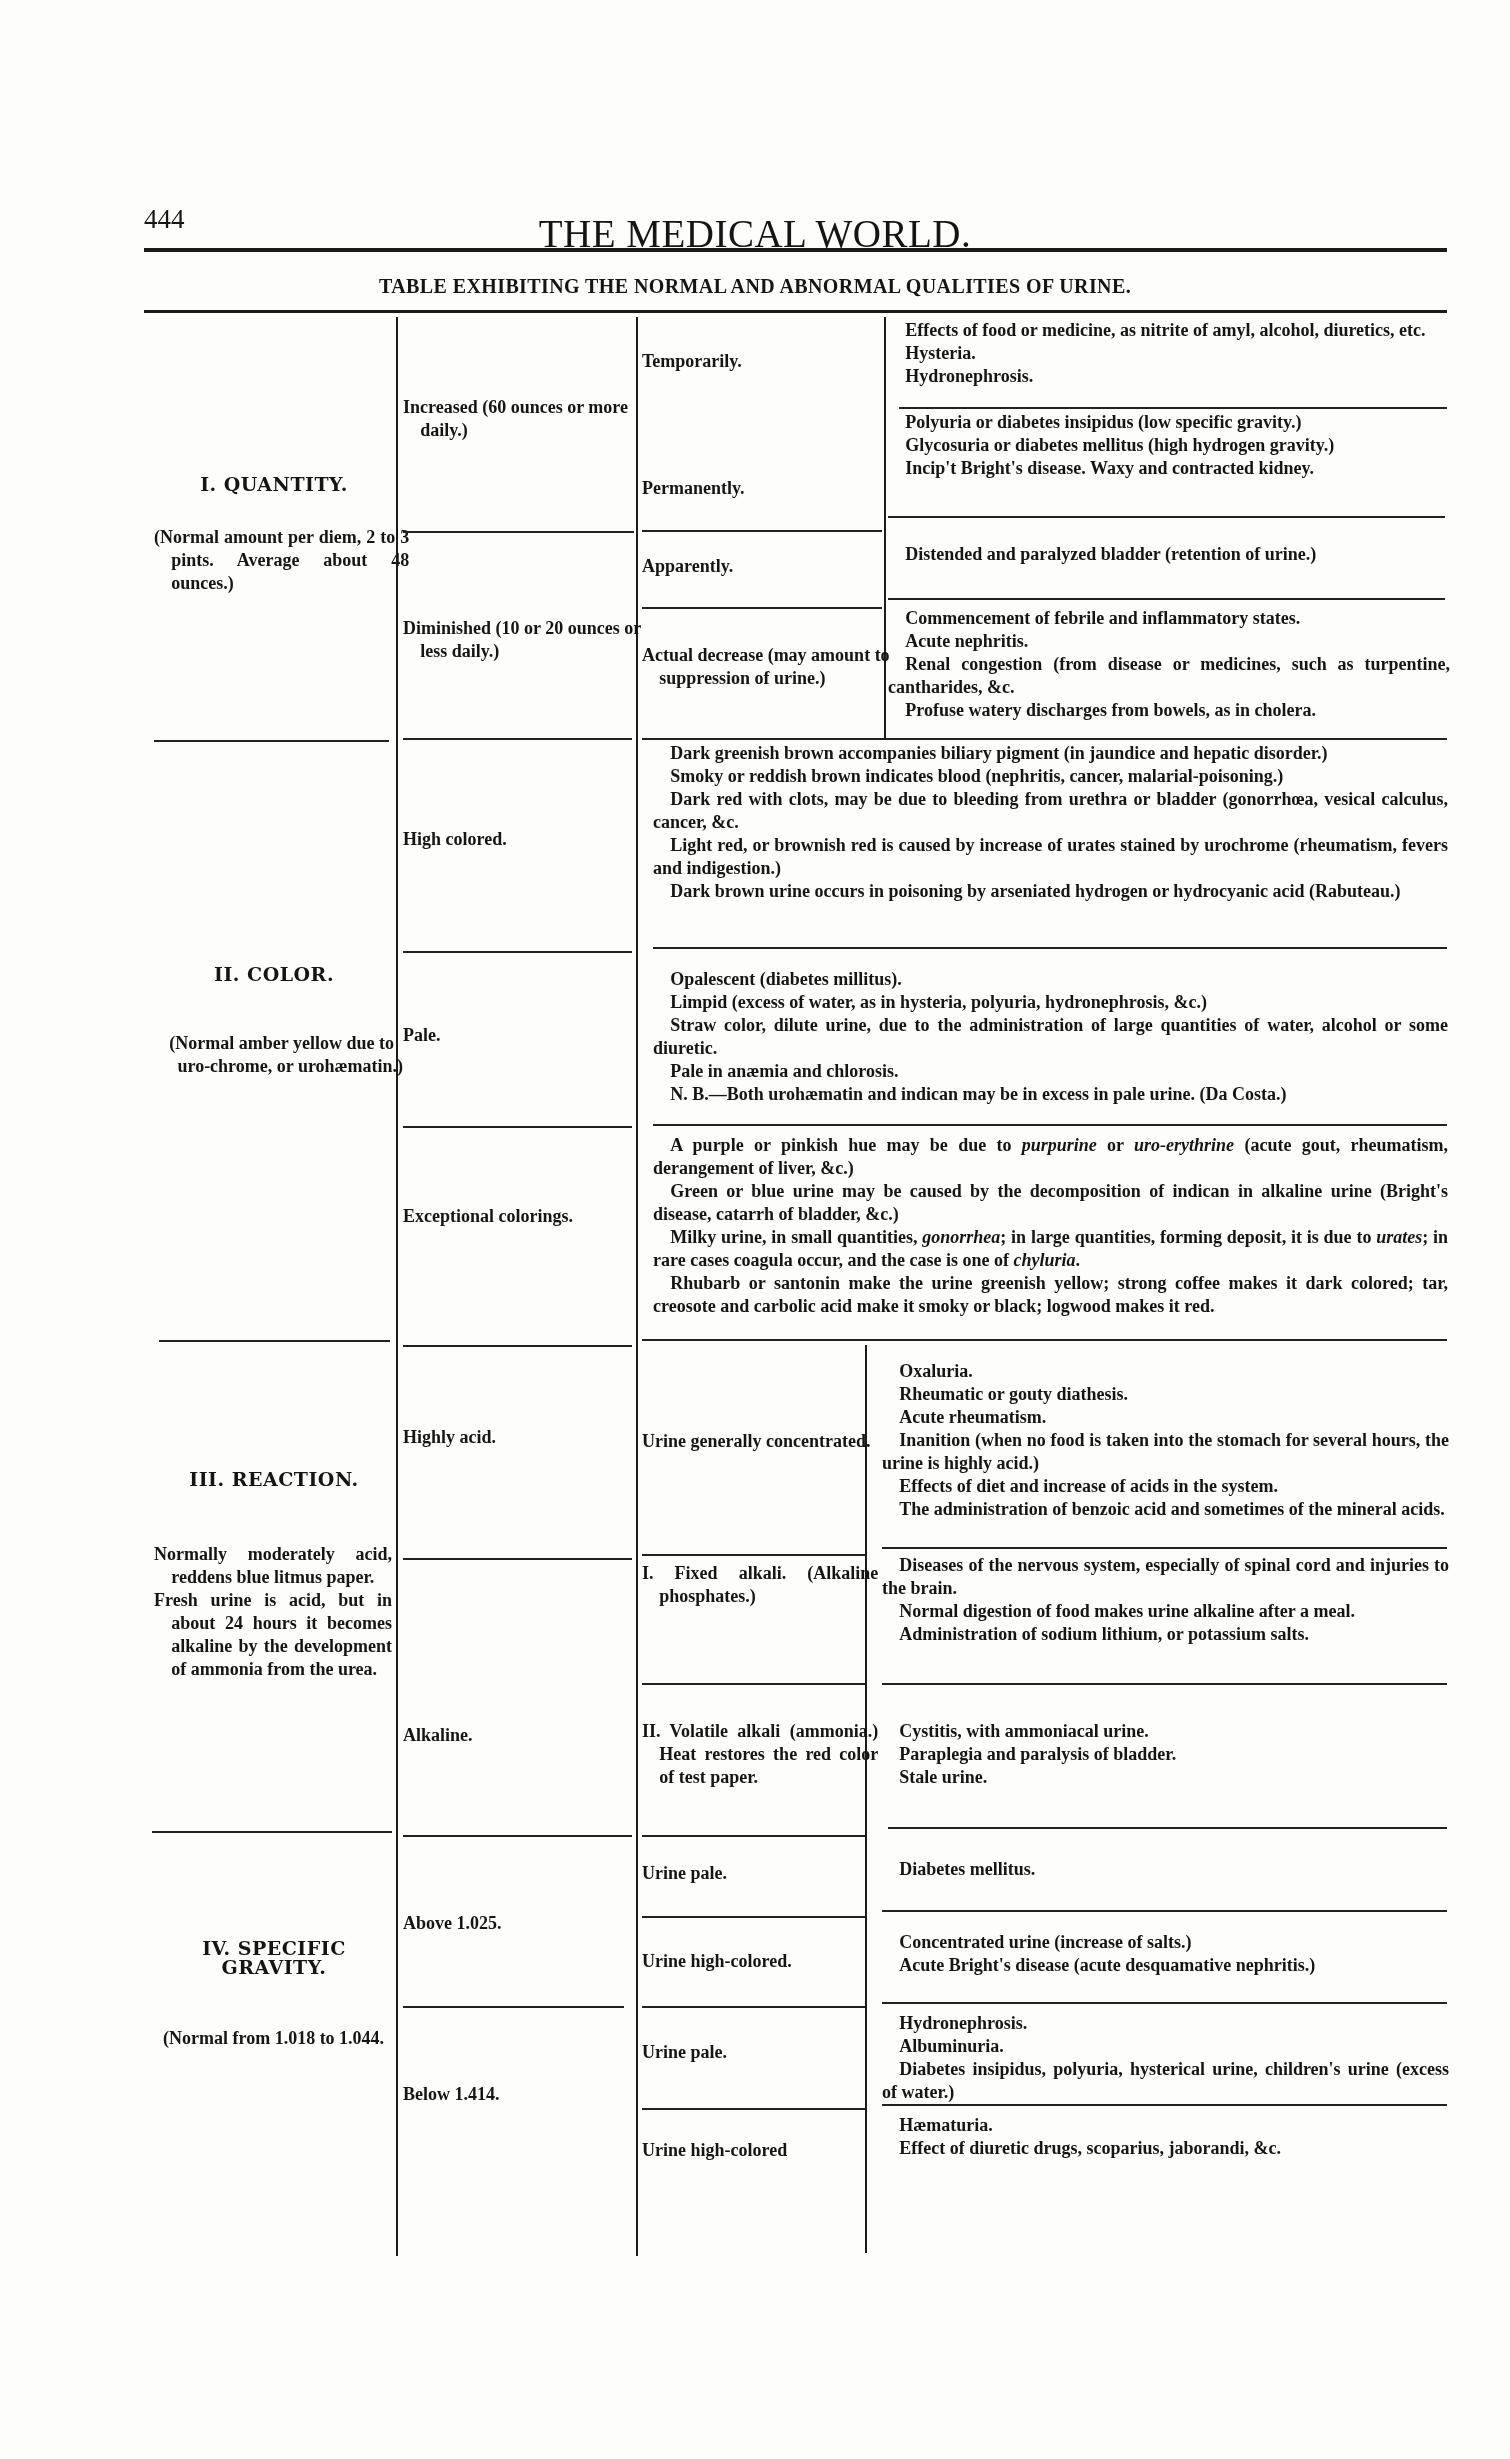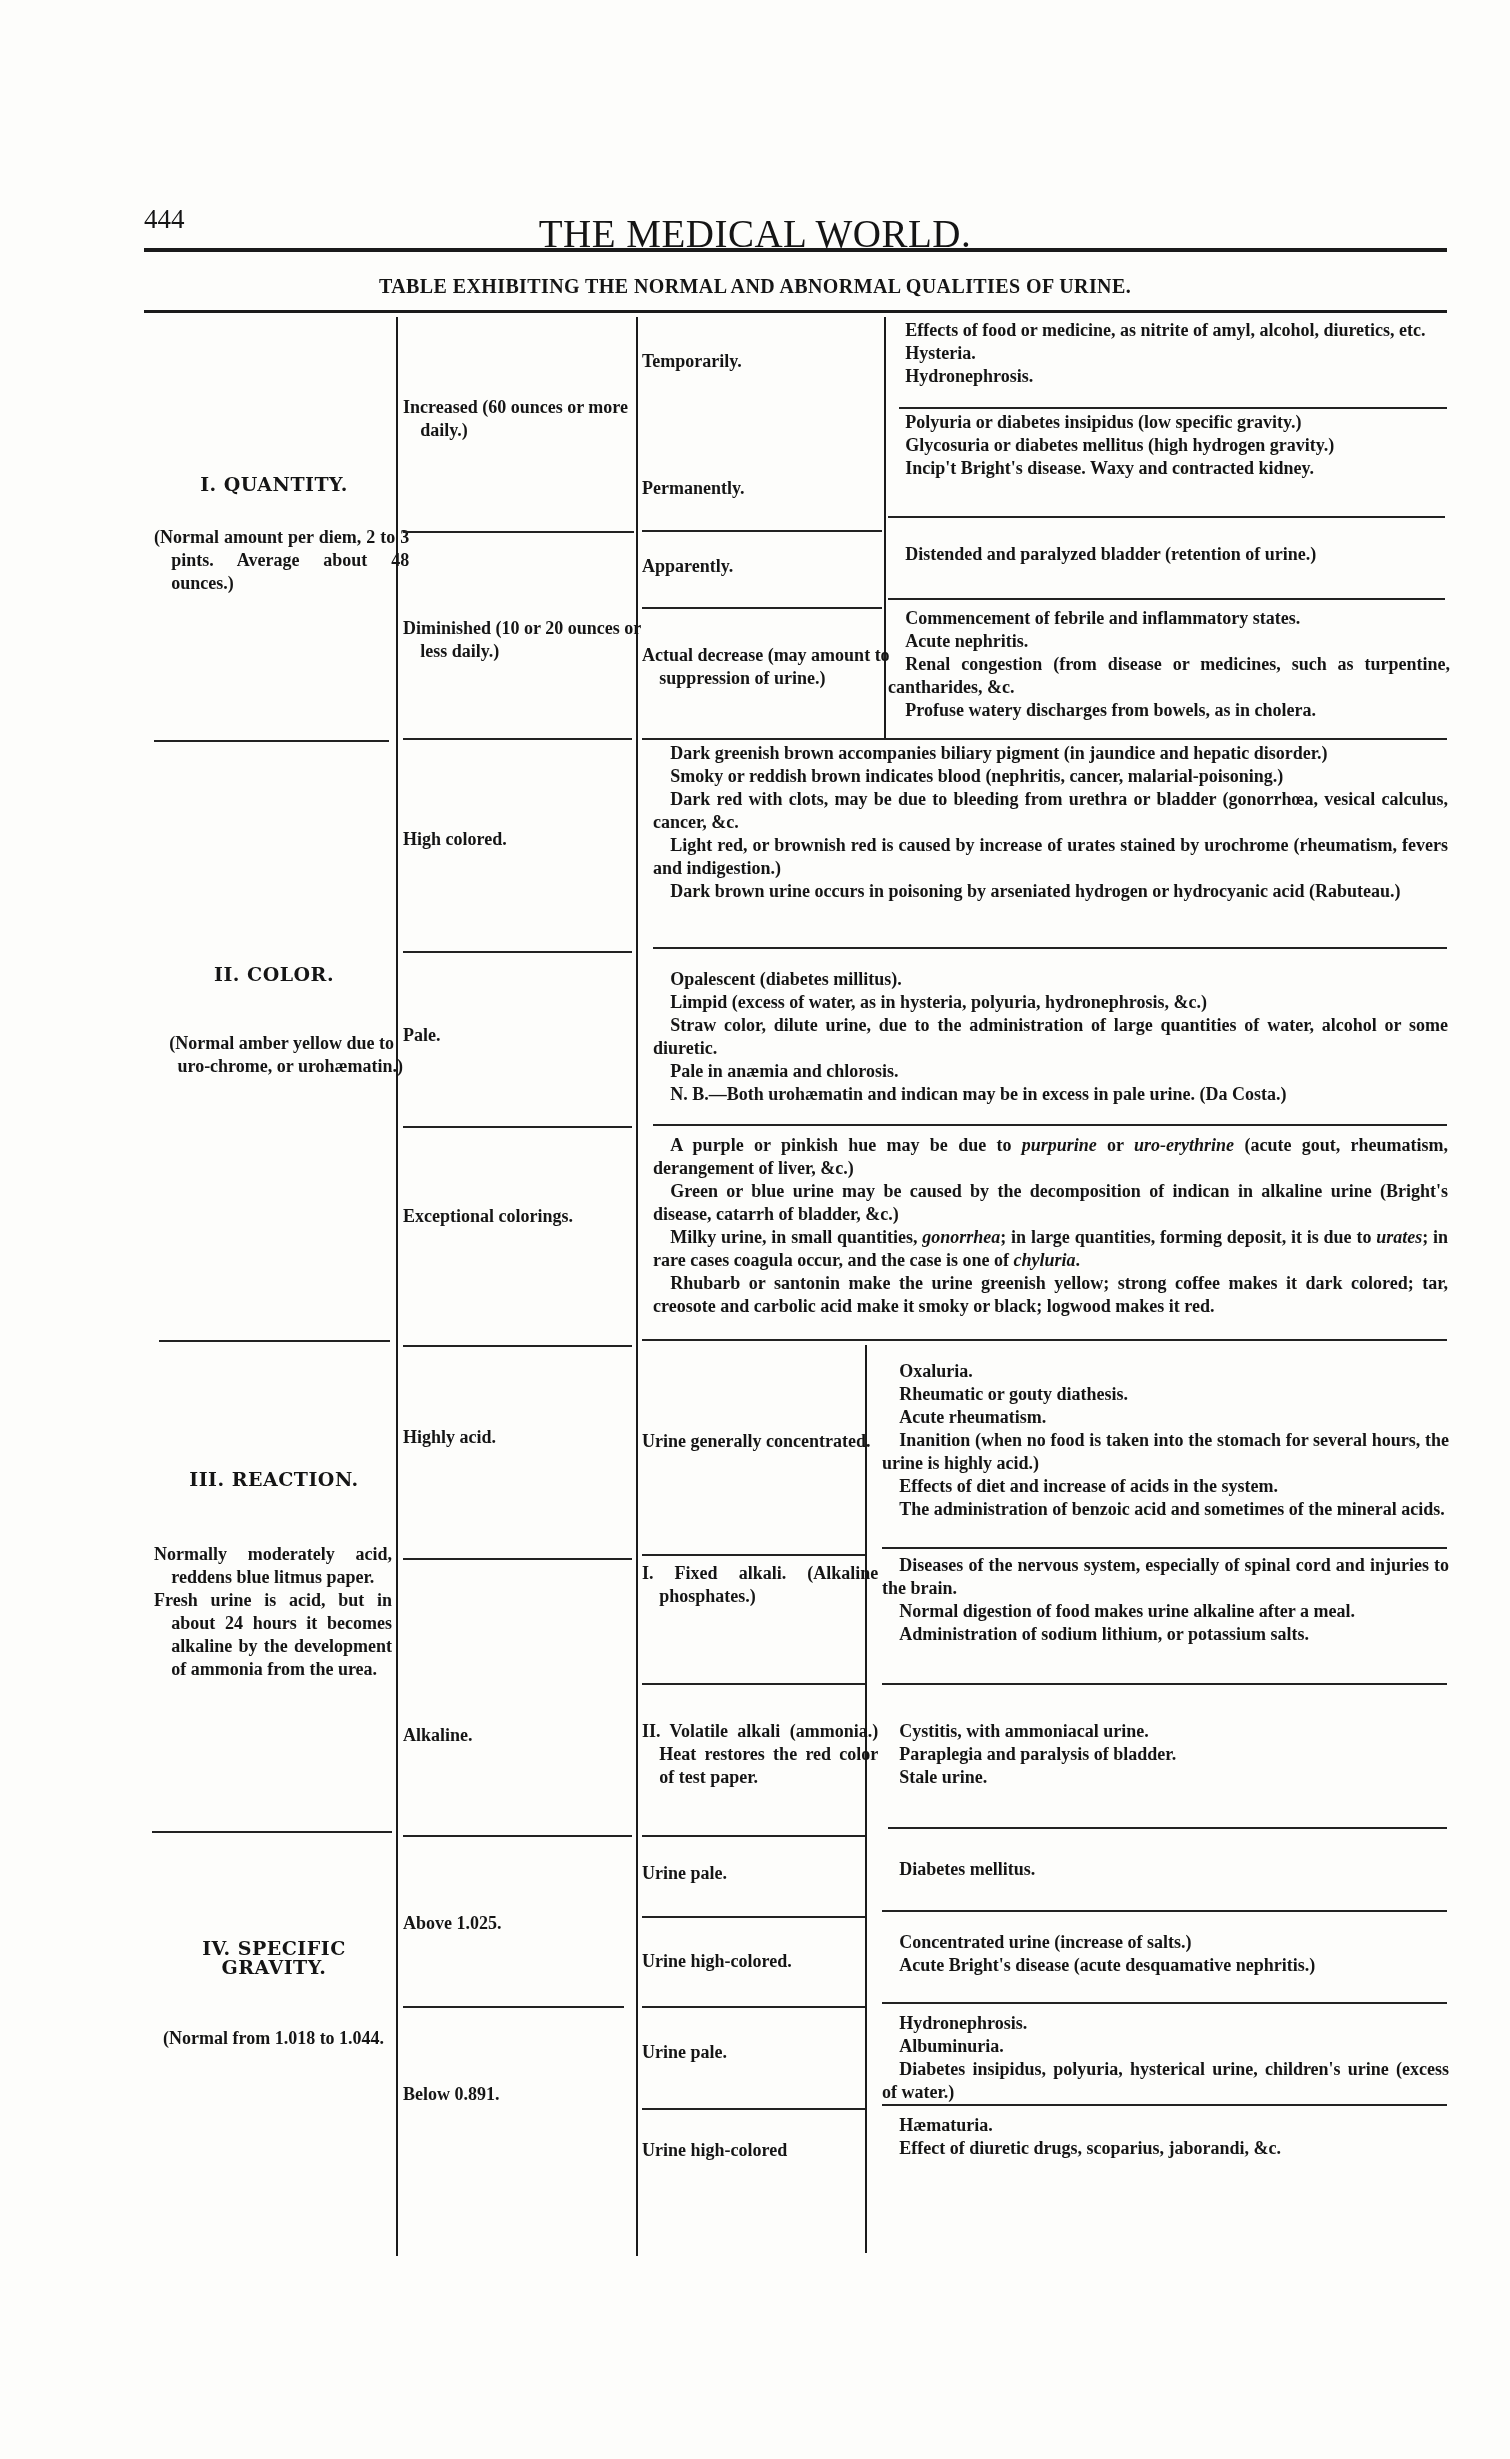--- a/index.html
+++ b/index.html
@@ -159,21 +159,21 @@
 <div class="abs hline" style="left:642px; top:1835px; width:223px;"></div>
 <div class="abs hline" style="left:888px; top:1827px; width:559px;"></div>
 
 <div class="cell sect-title" style="left:154px; top:1939px; width:240px; line-height:19px;">
   <span>IV. SPECIFIC GRAVITY.</span>
 </div>
 <div class="cell txt hang" style="left:154px; top:2027px; width:238px;margin-left:9px;">(Normal from 1.018 to 1.044.</div>
 
 <div class="cell txt" style="left:403px; top:1912px; width:229px;">Above 1.025.</div>
 <div class="abs hline" style="left:403px; top:2006px; width:221px;"></div>
-<div class="cell txt" style="left:403px; top:2083px; width:229px;">Below 0.891.</div>
+<div class="cell txt" style="left:403px; top:2083px; width:229px;">Below 1.414.</div>
 
 <div class="cell txt" style="left:642px; top:1862px; width:219px;">Urine pale.</div>
 <div class="abs hline" style="left:642px; top:1916px; width:223px;"></div>
 <div class="cell txt" style="left:642px; top:1950px; width:223px;">Urine high-colored.</div>
 <div class="abs hline" style="left:642px; top:2006px; width:223px;"></div>
 <div class="cell txt" style="left:642px; top:2041px; width:219px;">Urine pale.</div>
 <div class="abs hline" style="left:642px; top:2108px; width:223px;"></div>
 <div class="cell txt" style="left:642px; top:2139px; width:223px;">Urine high-colored</div>
 
 <div class="cell txt" style="left:882px; top:1858px; width:567px;">

